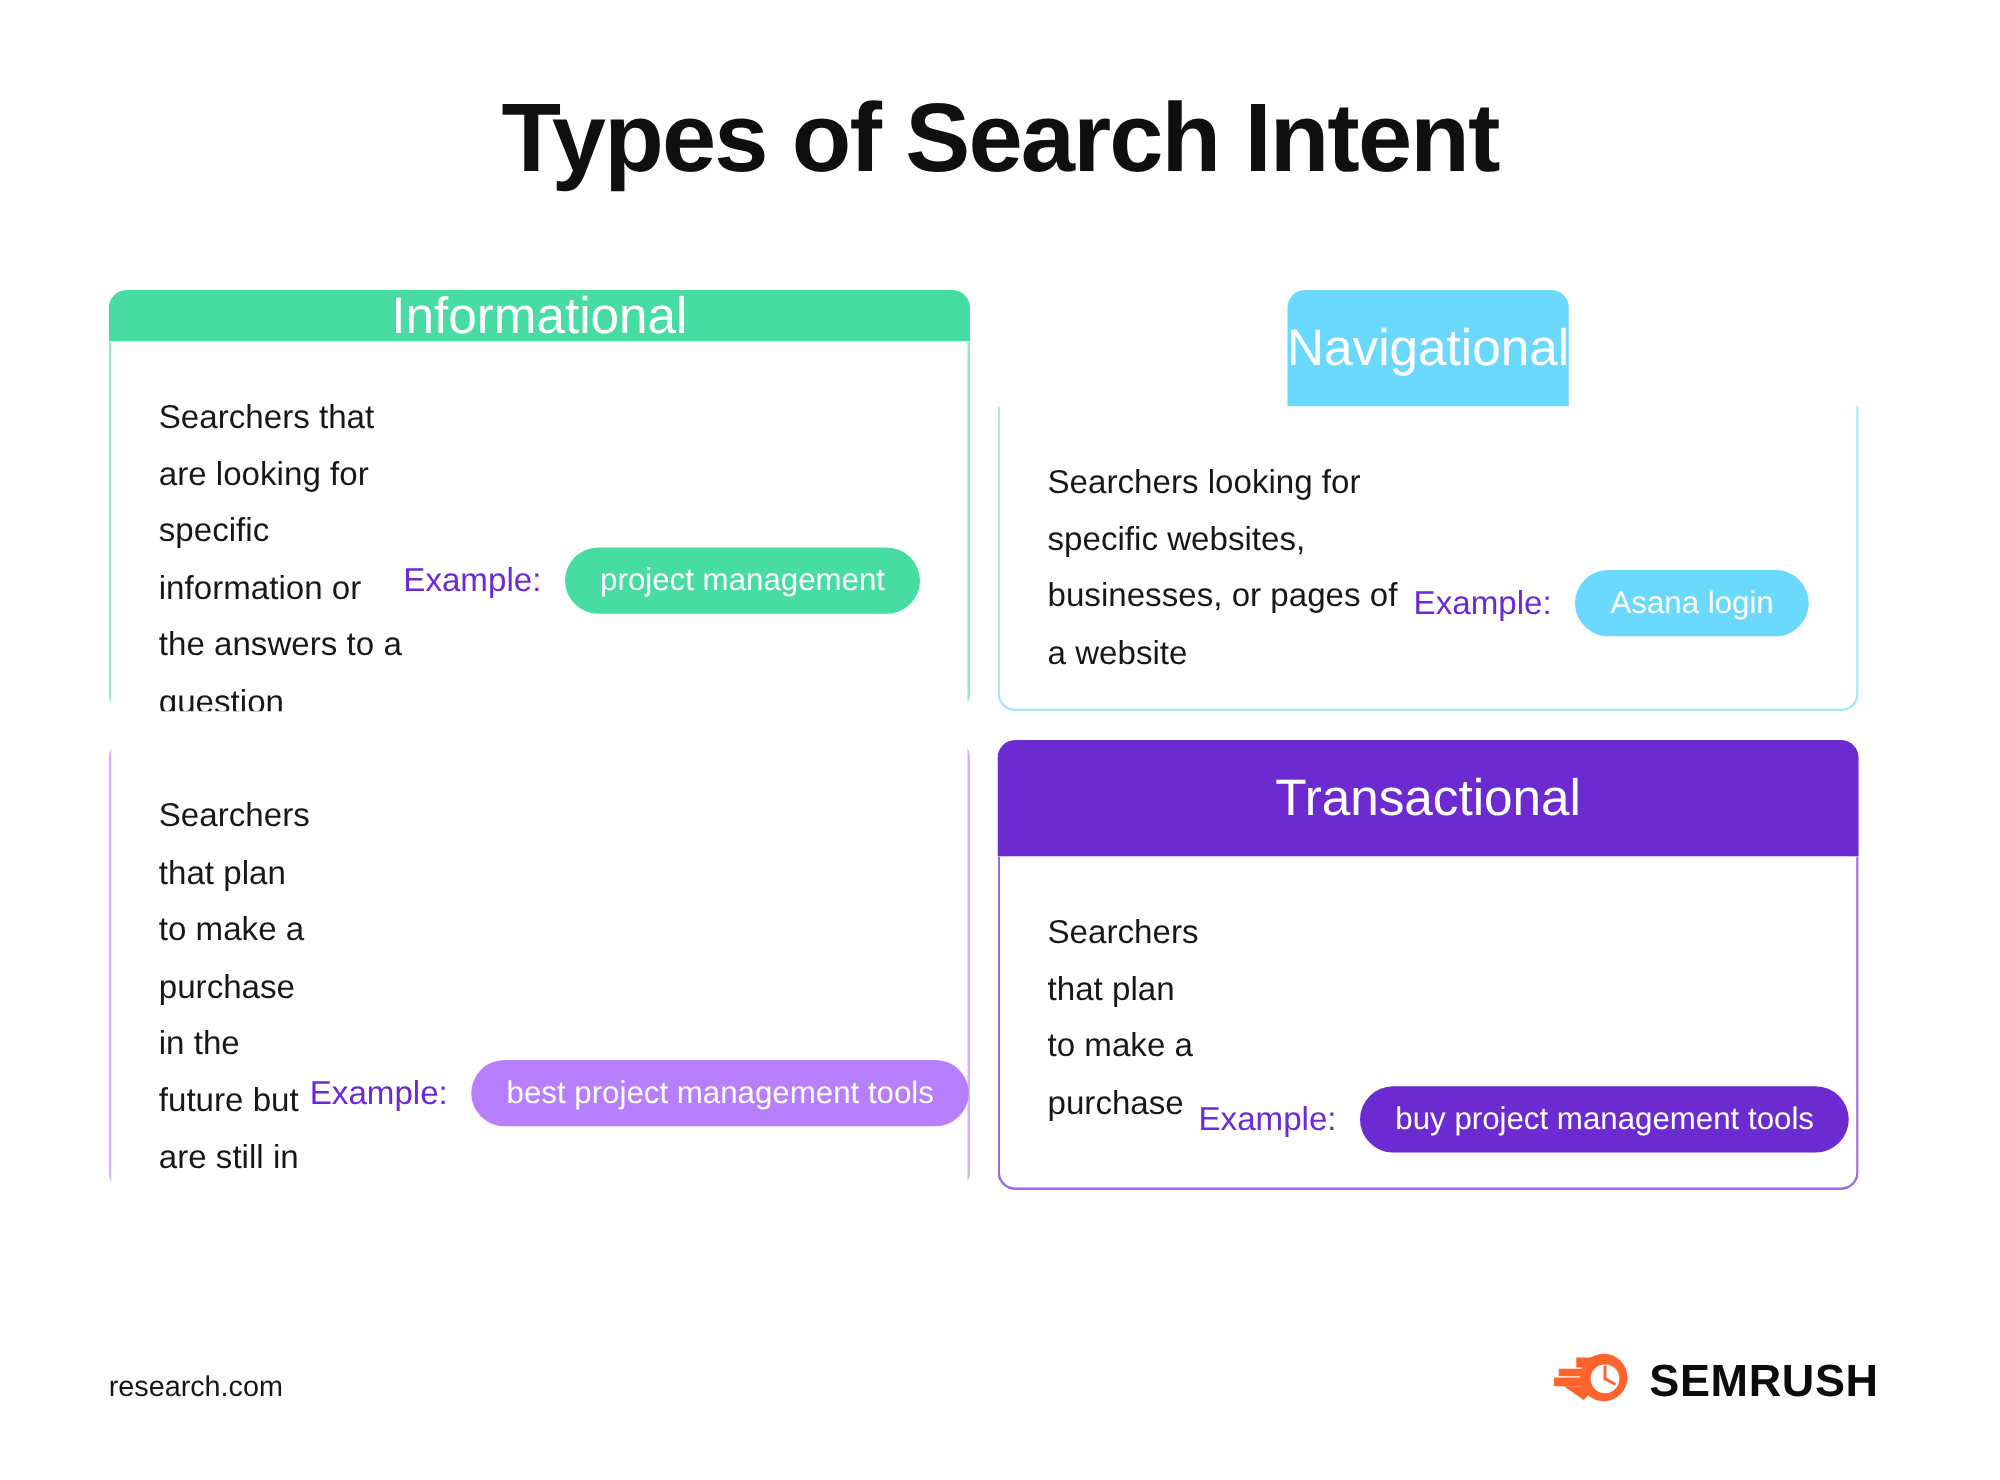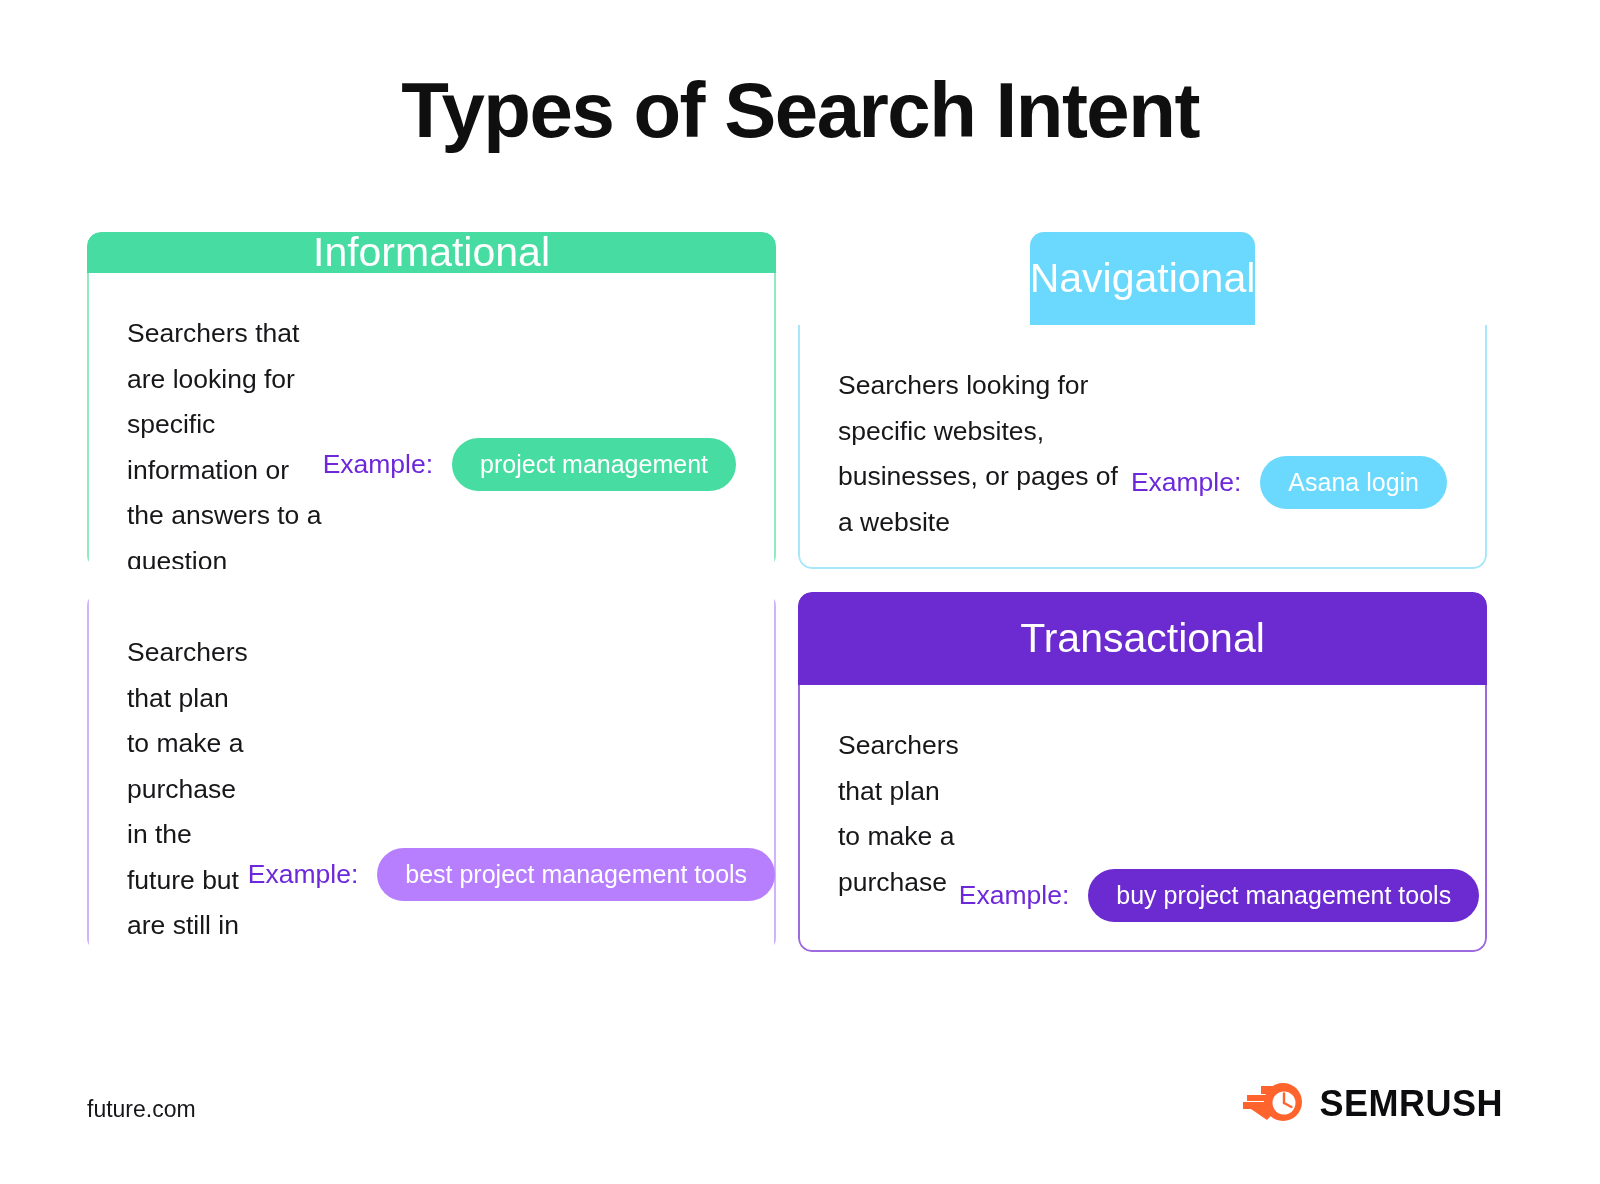--- a/index.html
+++ b/index.html
@@ -233,21 +233,21 @@
         <div class="example-row">
           <span class="example-label">Example:</span>
           <span class="pill">buy project management tools</span>
         </div>
       </div>
     </div>
 
   </div>
 
   <div class="footer">
-    <div class="footer-url">future.com</div>
+    <div class="footer-url">research.com</div>
     <div class="brand">
       <span class="brand-mark">
         <svg width="62" height="40" viewBox="0 0 62 40" xmlns="http://www.w3.org/2000/svg">
           <path d="M4 13 L30 13 L30 19 L4 19 Z" fill="#FF642D"></path>
           <path d="M0 20 L30 20 L30 27 L0 27 Z" fill="#FF642D"></path>
           <path d="M8 27 L34 27 L24 38 Z" fill="#FF642D"></path>
           <path d="M18 4 L40 4 L40 12 L18 12 Z" fill="#FF642D"></path>
           <circle cx="40" cy="20" r="19" fill="#FF642D"></circle>
           <circle cx="41" cy="21" r="11.5" fill="#FFFFFF"></circle>
           <path d="M41 21 L41 11.5" stroke="#FF642D" stroke-width="2.4" stroke-linecap="round"></path>

